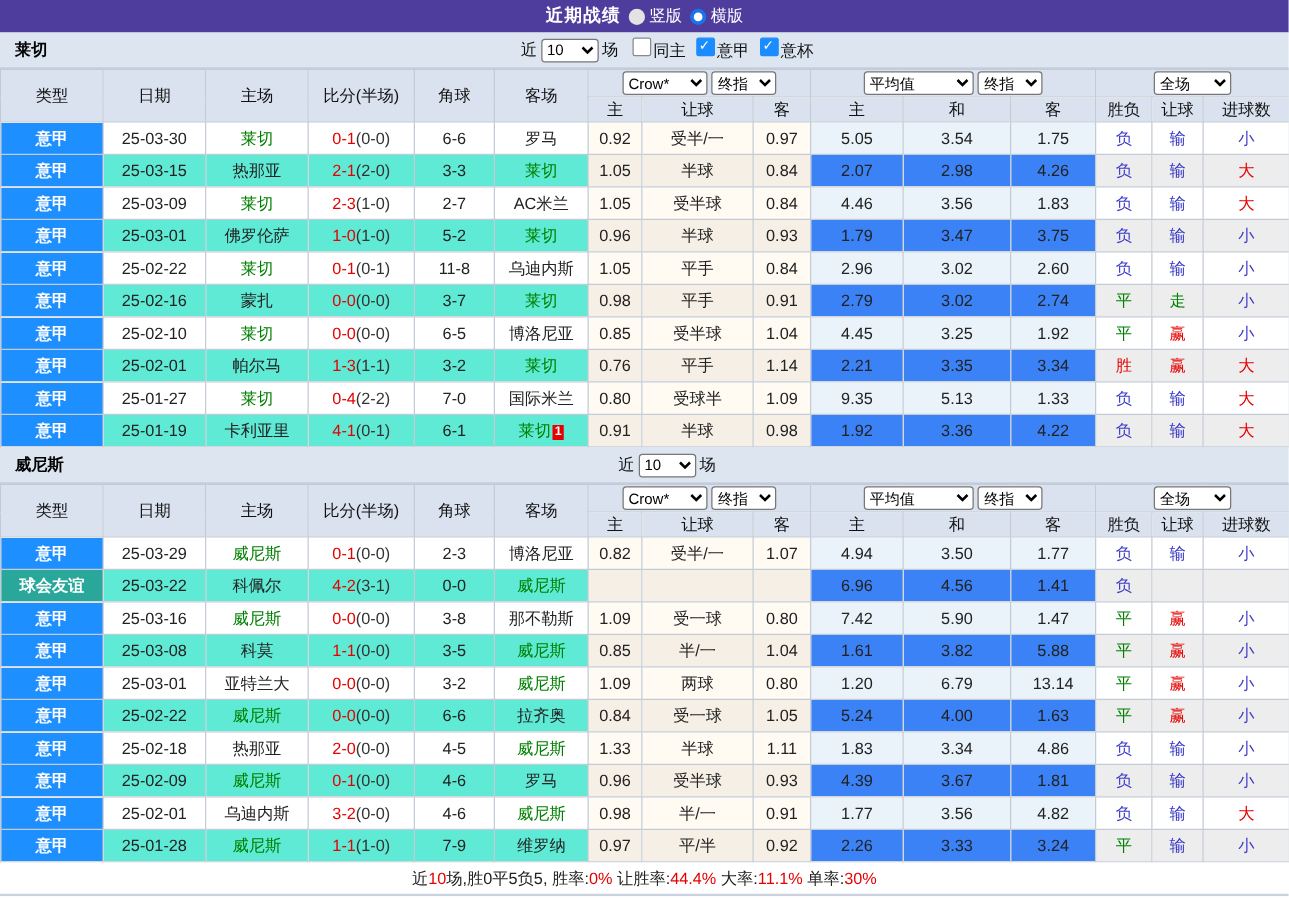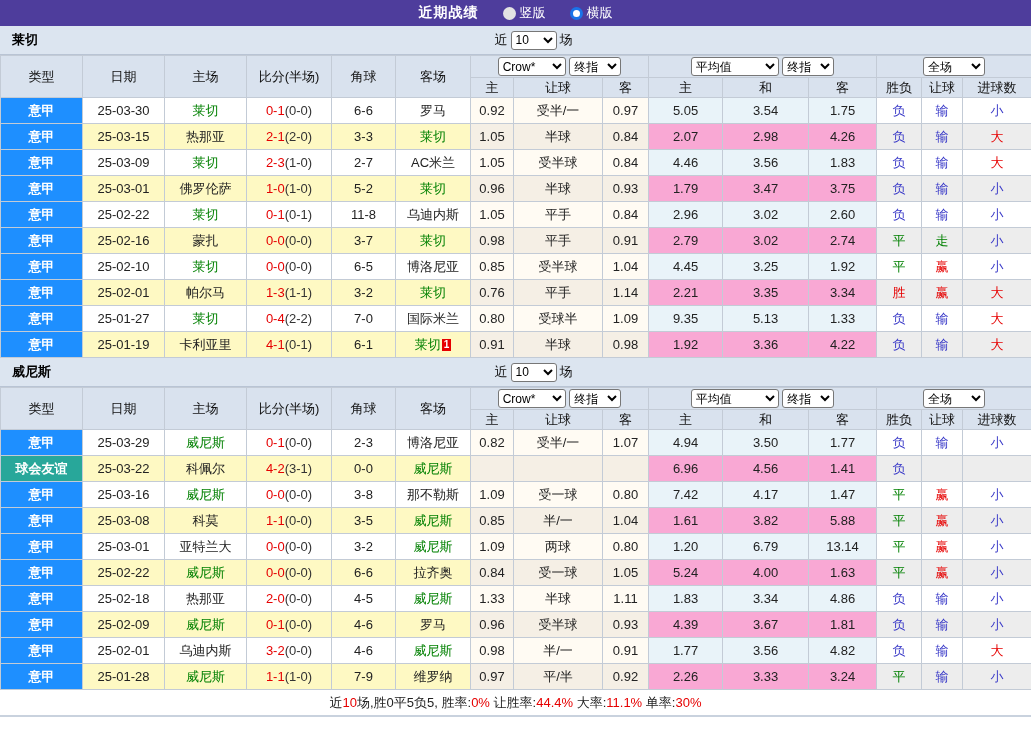--- a/index.html
+++ b/index.html
@@ -1,20 +1,20 @@
 <!DOCTYPE html>
 <html><head>
 <meta charset="utf-8">
 <style>
   html,body{margin:0;padding:0;background:#fff;}
   body{width:1031px;font-family:"Liberation Sans","DejaVu Sans",sans-serif;-webkit-font-smoothing:antialiased;}
   .page{width:1031px;border-bottom:1px solid #c9d2de;}
 
   
-  .topbar{height:26px;background:#4e3d9c;display:flex;align-items:center;justify-content:center;gap:24px;color:#fff;}
+  .topbar{height:26px;background:#4e3d9c;display:flex;align-items:center;justify-content:center;gap:6px;color:#fff;}
   .topbar .title{font-weight:bold;font-size:14px;letter-spacing:1px;}
   .radio-opt{display:inline-flex;align-items:center;gap:4px;font-size:13px;cursor:pointer;}
   .radio{display:inline-block;border-radius:50%;}
   .radio.disc{width:13px;height:13px;background:#e3e3e3;}
   .radio.ring{width:7px;height:7px;background:#fff;border:3px solid #1a73e8;}
 
   
   .filter-row{height:28px;background:#dce5f0;position:relative;display:flex;align-items:center;justify-content:center;font-size:13px;color:#111;border-bottom:1px solid #b9c4d4;}
   .filter-row .team{position:absolute;left:12px;font-weight:bold;font-size:13px;color:#000;}
   .filter-controls{display:flex;align-items:center;gap:3px;transform:translateX(18px);}
@@ -22,25 +22,25 @@
   .cb.checked{background:#1a8cff;border-color:#1a8cff;}
   .cb.checked::after{content:"\2713";position:absolute;left:1.5px;top:-1px;color:#fff;font-size:11px;font-weight:bold;}
   select{font-size:12px;height:19px;background:#fff;border:1px solid #777;border-radius:3px;color:#000;font-family:inherit;}
 
   
   table{border-collapse:collapse;table-layout:fixed;width:1031px;font-size:13px;color:#222;}
   th,td{border:1px solid #c3cbd6;text-align:center;padding:0;white-space:nowrap;overflow:hidden;}
   thead th{background:#d9e2ee;font-weight:normal;color:#111;height:19px;}
   thead .drop-cell{height:21px;}
   tbody td{height:25px;}
-  tr.even .c-left{background:#fef9c3;}
+  tr.even .c-left{background:#5eead4;}
   tr.odd  .c-left{background:#ffffff;}
   tr.even .c-asia{background:#f5efe5;}
   tr.odd  .c-asia{background:#fffbf3;}
-  tr.even .c-euro{background:#f9a8d4;}
+  tr.even .c-euro{background:#3b82f6;}
   tr.odd  .c-euro{background:#e9f3f9;}
   tr.even .c-res{background:#ededed;}
   tr.odd  .c-res{background:#ffffff;}
   td.type-cell{color:#fff;font-weight:bold;}
   .focus-team{color:#008000;}
   .score-main{color:#e60000;}
   .score-half{color:#333;}
   .badge{display:inline-block;background:#e60000;color:#fff;font-size:10px;line-height:12px;padding:0 2px;margin-left:1px;vertical-align:1px;font-weight:bold;}
 
   
@@ -64,20 +64,21 @@
     </span>
   </div>
 
   <div class="section">
     <div class="filter-row">
       <span class="team">莱切</span>
       <span class="filter-controls">
         <span>近</span>
         <select id="games-select-0" style="width:46px;"><option value="10" selected="">10</option></select>
         <span>场</span>
+        <span id="filter-cbs-0"><span class="cb"></span><span>同主</span><span class="cb checked"></span><span>意甲</span><span class="cb checked"></span><span>意杯</span></span>
       </span>
     </div>
     <table>
       <colgroup>
         <col style="width:82px">
           <col style="width:82px">
           <col style="width:82px">
           <col style="width:85px">
           <col style="width:64px">
           <col style="width:75px">
@@ -380,21 +381,21 @@
             <td class="type-cell" style="background: rgb(30, 143, 255);">意甲</td>
             <td class="c-left">25-03-16</td>
             <td class="c-left focus-team">威尼斯</td>
             <td class="c-left"><span class="score-main">0-0</span><span class="score-half">(0-0)</span></td>
             <td class="c-left">3-8</td>
             <td class="c-left">那不勒斯</td>
             <td class="c-asia">1.09</td>
             <td class="c-asia">受一球</td>
             <td class="c-asia">0.80</td>
             <td class="c-euro">7.42</td>
-            <td class="c-euro">4.17</td>
+            <td class="c-euro">5.90</td>
             <td class="c-euro">1.47</td>
             <td class="c-res" style="color: rgb(0, 128, 0);">平</td>
             <td class="c-res" style="color: rgb(230, 0, 0);">赢</td>
             <td class="c-res" style="color: rgb(58, 58, 200);">小</td>
           </tr>
           <tr class="even">
             <td class="type-cell" style="background: rgb(30, 143, 255);">意甲</td>
             <td class="c-left">25-03-08</td>
             <td class="c-left">科莫</td>
             <td class="c-left"><span class="score-main">1-1</span><span class="score-half">(0-0)</span></td>

